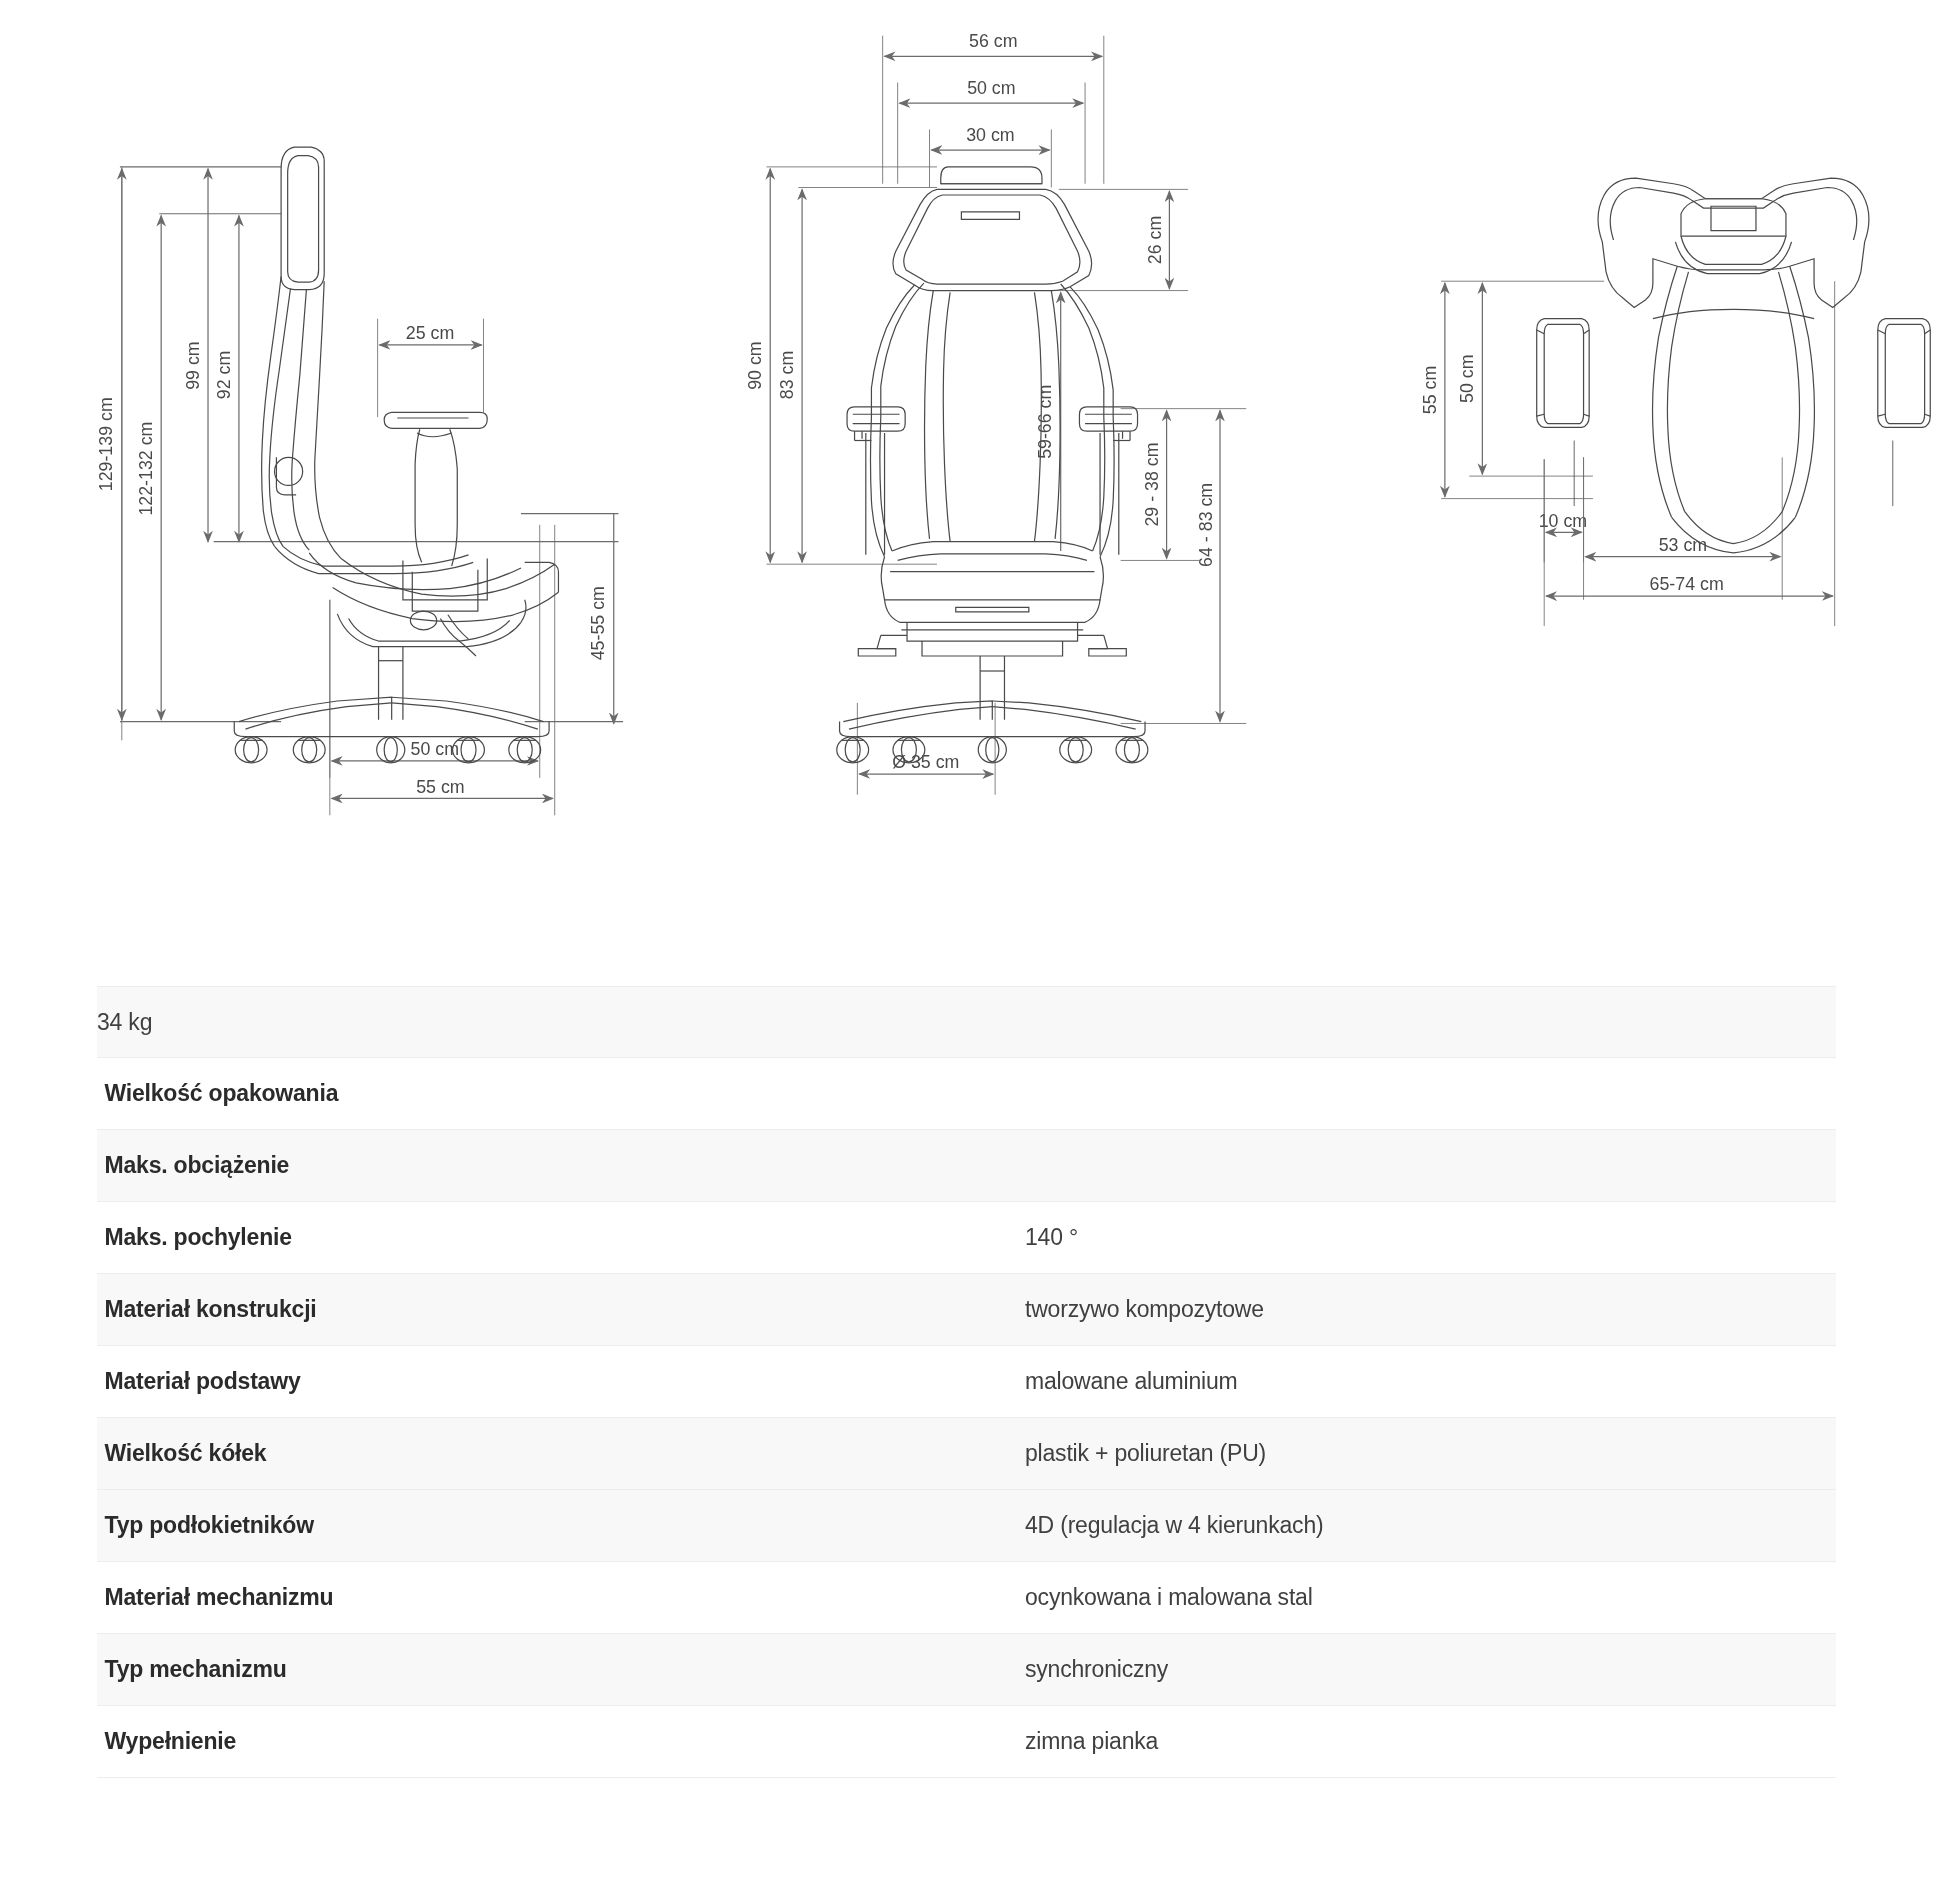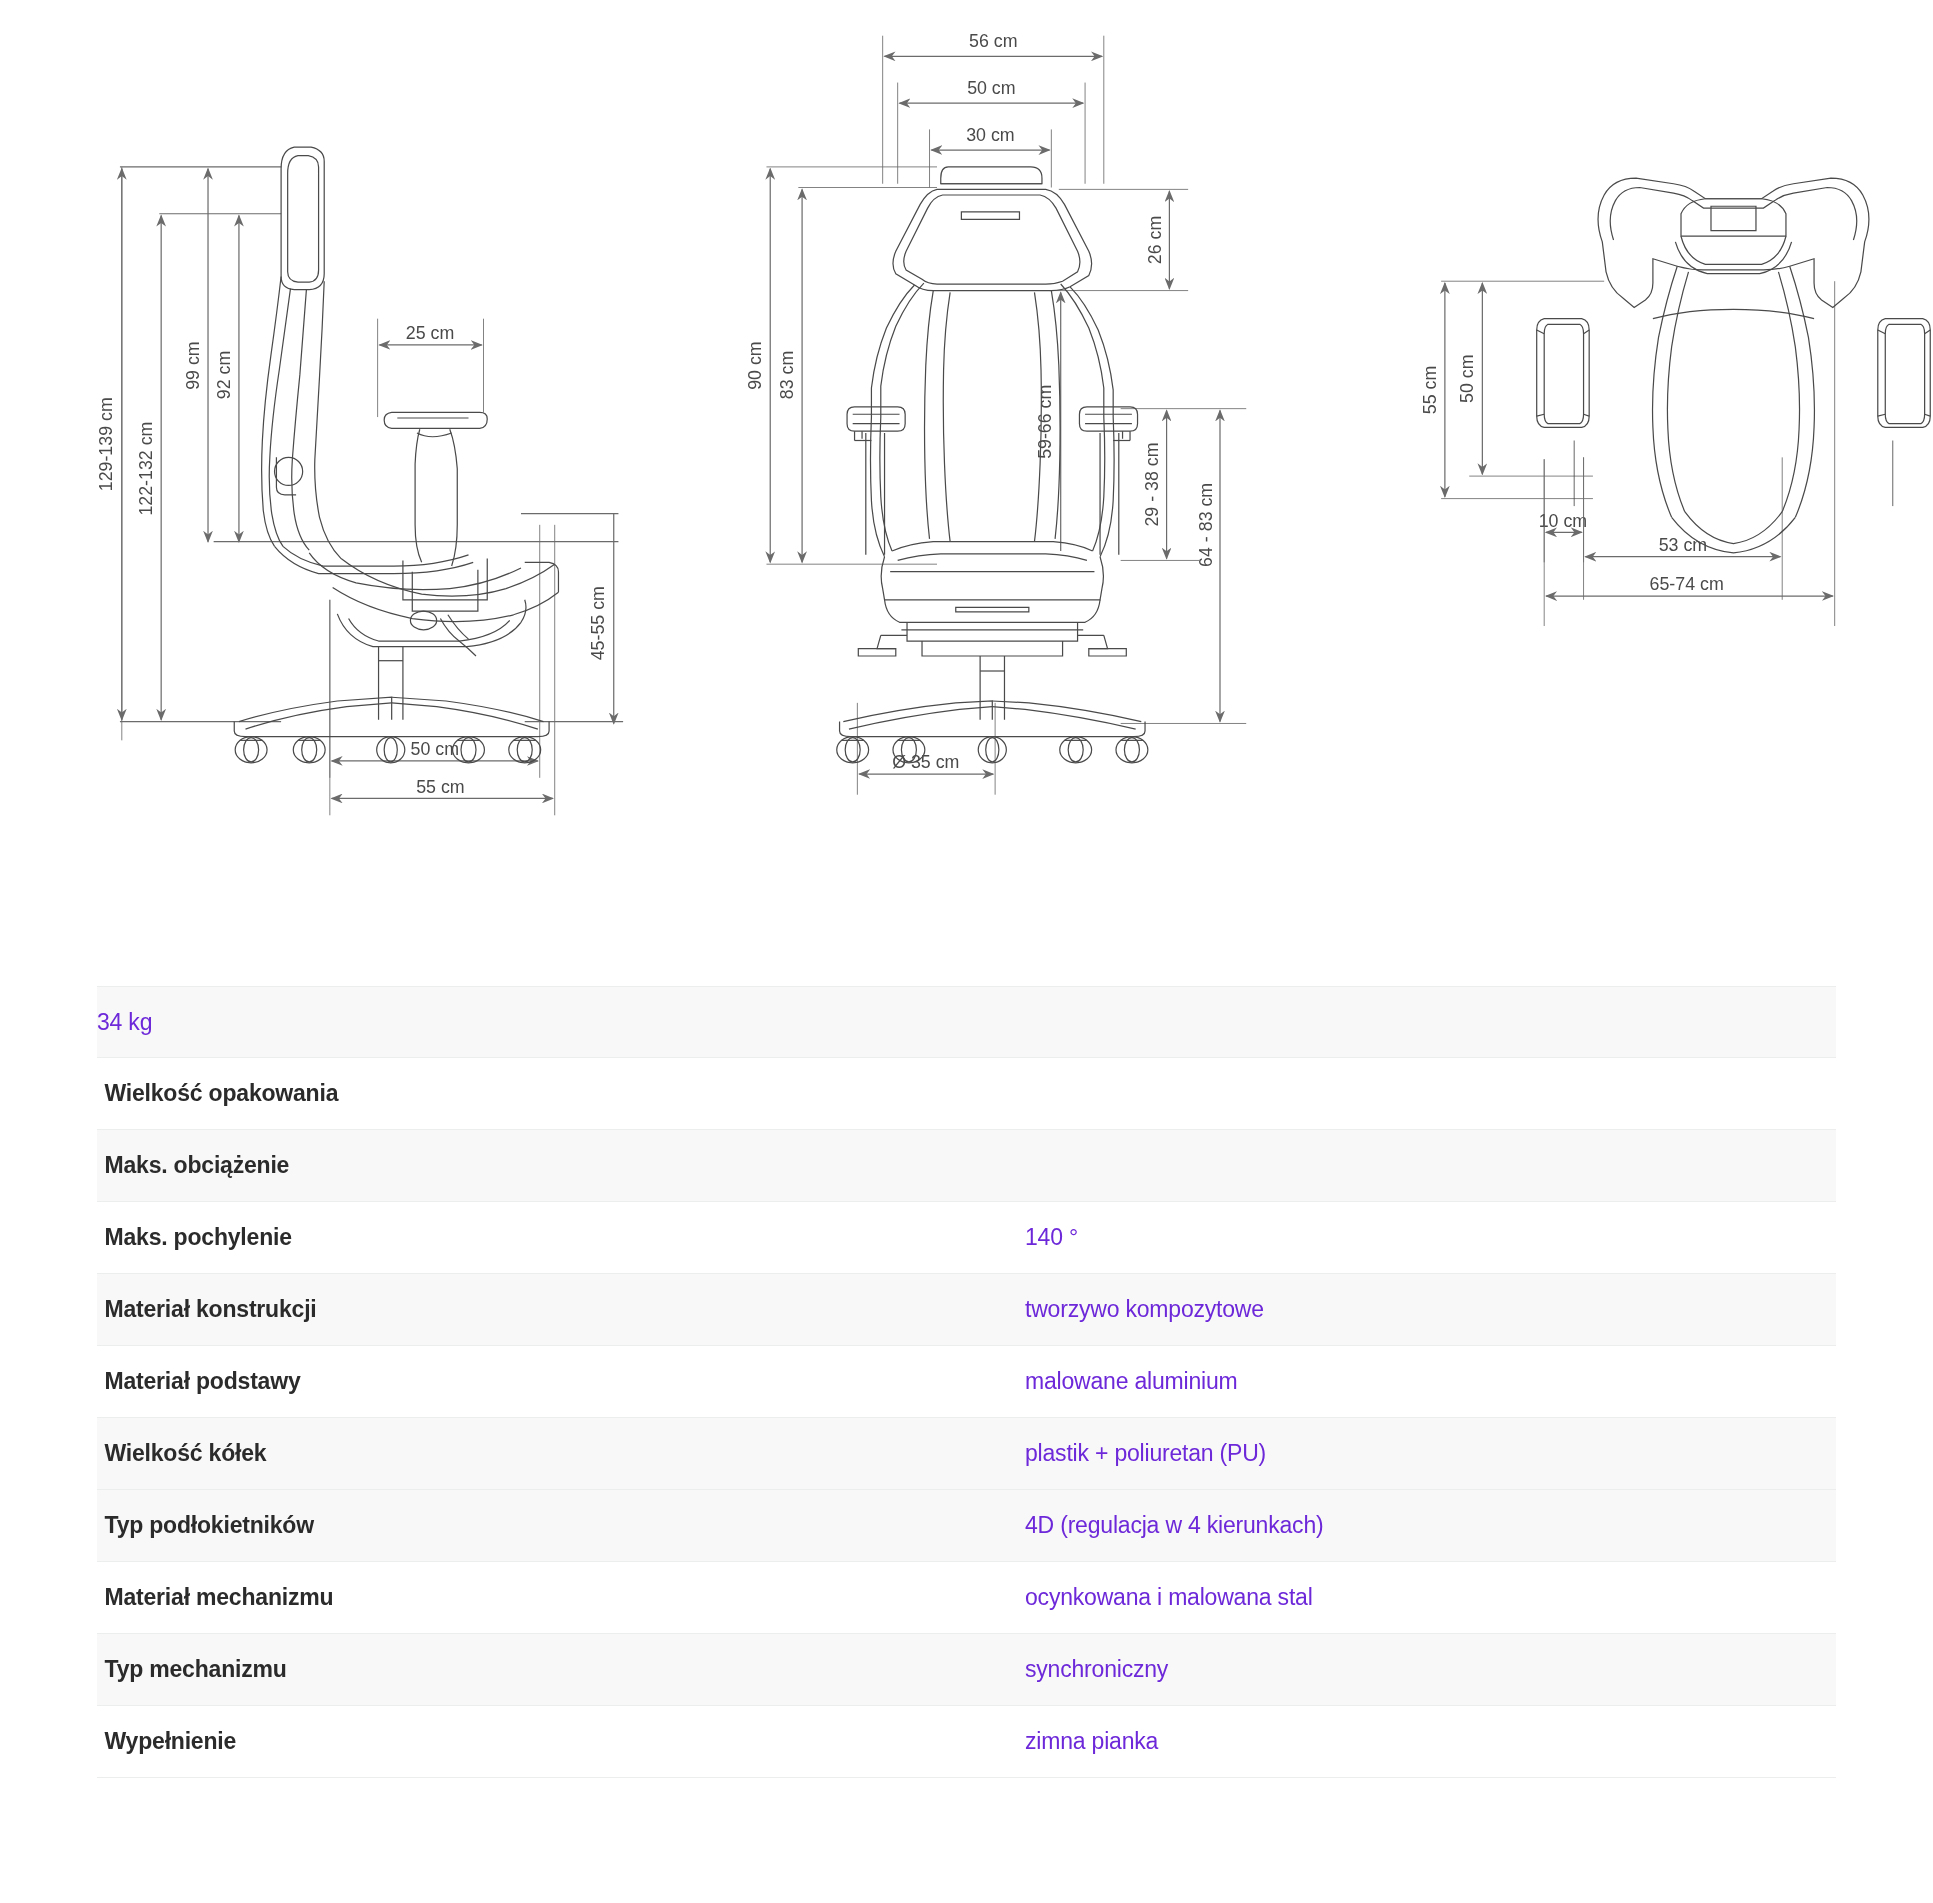--- a/index.html
+++ b/index.html
@@ -46,21 +46,21 @@
     padding-left: 7.5px;
     font-size: 23px;
     font-weight: bold;
     color: #2b2b2b;
     letter-spacing: -0.2px;
   }
   .spec-value {
     flex: 1;
     font-size: 23px;
     font-weight: normal;
-    color: #6d28d9;
+    color: #404040;
     letter-spacing: -0.2px;
   }
 </style>
 </head>
 <body>
 
 <div class="page">
 
   <div class="drawings">
     <svg width="1934" height="881" viewBox="0 0 2064 940" xmlns="http://www.w3.org/2000/svg">

